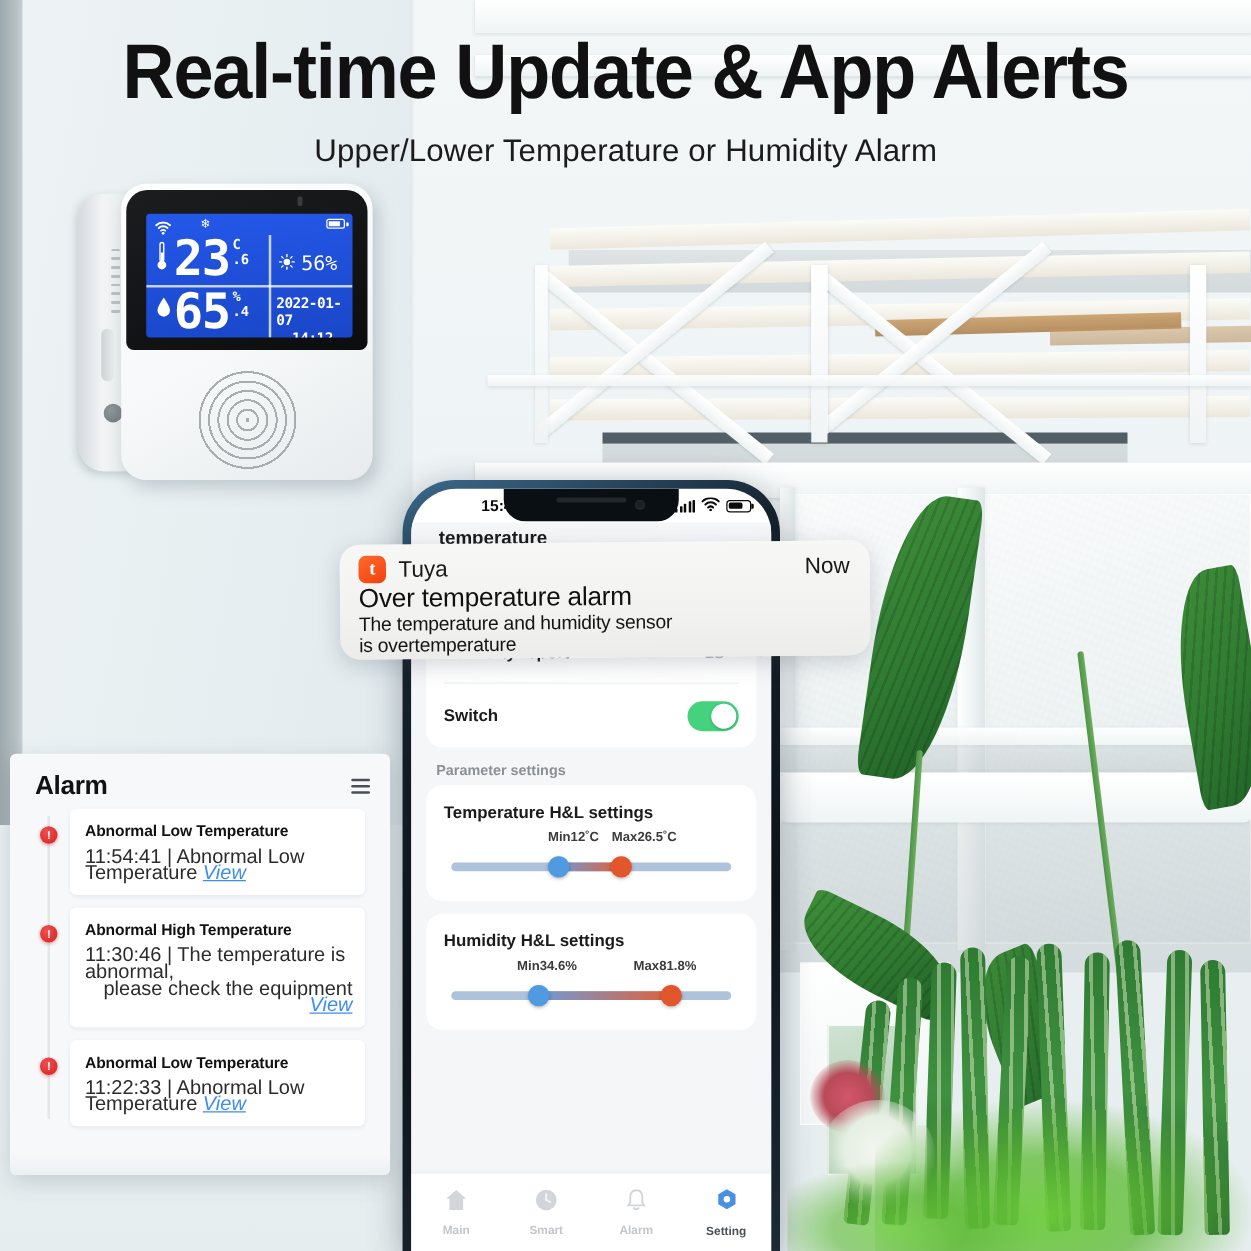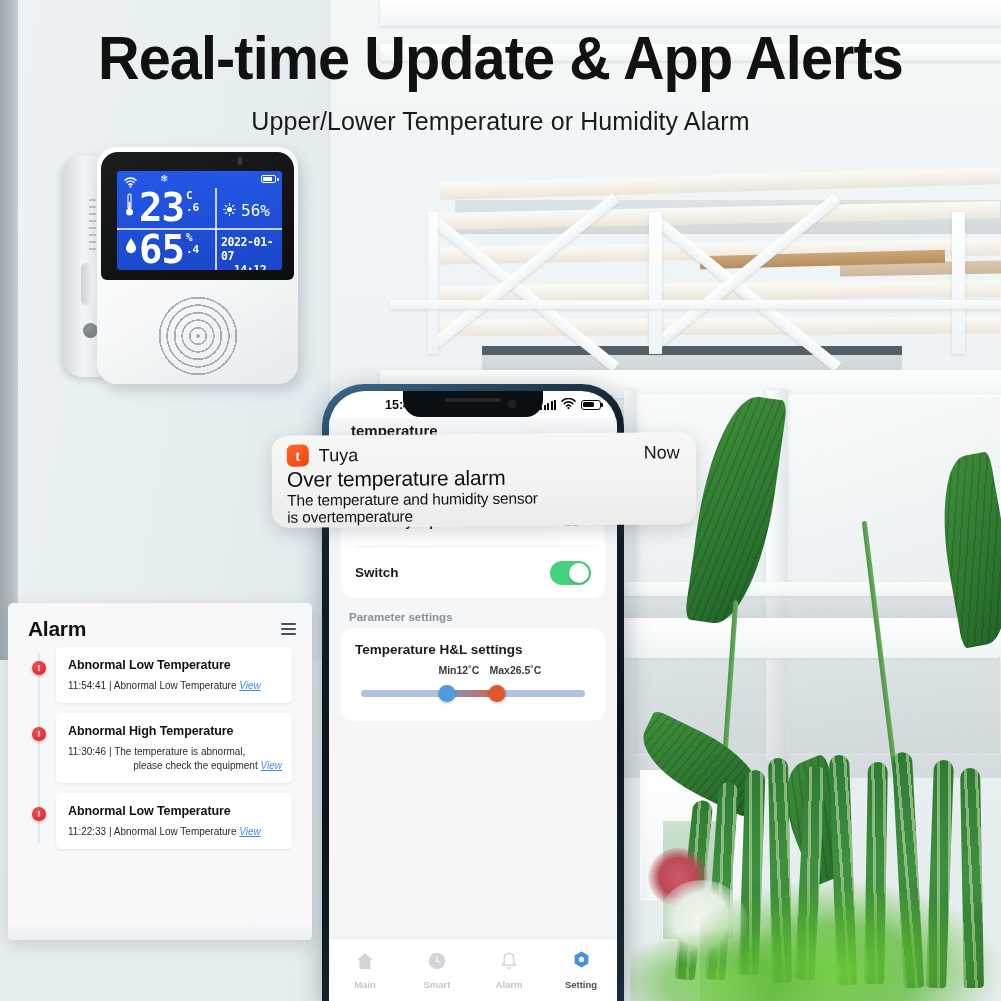--- a/index.html
+++ b/index.html
@@ -419,21 +419,21 @@
     z-index:2;
   }
   .alarm-card {
     margin-left: 48px; width: 236px;
     background:#ffffff; border-radius: 5px;
     padding: 11px 10px 11px 12px;
     box-shadow: 0 1px 3px rgba(90,100,110,.1);
   }
   .alarm-card-title { font-size: 12.5px; font-weight:700; color:#121212; letter-spacing:-.1px; }
   .alarm-card-meta {
-    margin-top: 7px; font-size: 10px; color:#2c2c2c; line-height: 13px;
+    margin-top: 7px; font-size: 16px; color:#2c2c2c; line-height: 13px;
   }
   .alarm-card-meta.center { text-align:right; }
   .view-link { color:#3b8ef0; text-decoration: underline; font-style: italic; }
 
   .panel-fade {
     position:absolute; left:0; right:0; bottom:0; height:18px;
     background: linear-gradient(180deg, rgba(247,248,250,0), rgba(236,240,243,1));
   }
 </style>
 </head>
@@ -678,20 +678,33 @@
             <span style="left:44%">Min12˚C</span>
             <span style="left:68%">Max26.5˚C</span>
           </div>
           <div class="slider-track"></div>
           <div class="slider-fill" style="left:39%;width:21%;"></div>
           <div class="thumb lo" style="left:39%;"></div>
           <div class="thumb hi" style="left:60%;"></div>
         </div>
       </div>
 
+      <div class="param-card" style="margin-top:10px;">
+        <div class="param-title">Humidity H&amp;L settings</div>
+        <div class="slider-wrap">
+          <div class="slider-labels">
+            <span style="left:35%">Min34.6%</span>
+            <span style="left:75%">Max81.8%</span>
+          </div>
+          <div class="slider-track"></div>
+          <div class="slider-fill" style="left:32%;width:45%;"></div>
+          <div class="thumb lo" style="left:32%;"></div>
+          <div class="thumb hi" style="left:77%;"></div>
+        </div>
+      </div>
 
       <div class="tabbar">
         <div class="tab">
           <span>
             <svg width="20" height="20" viewBox="0 0 20 20">
                 <path d="M10 2 L18 9 H15.5 V18 H4.5 V9 H2 Z" fill="#d2d5d9"></path>
               </svg>
           </span>
           <span class="tab-label">Main</span>
         </div>

